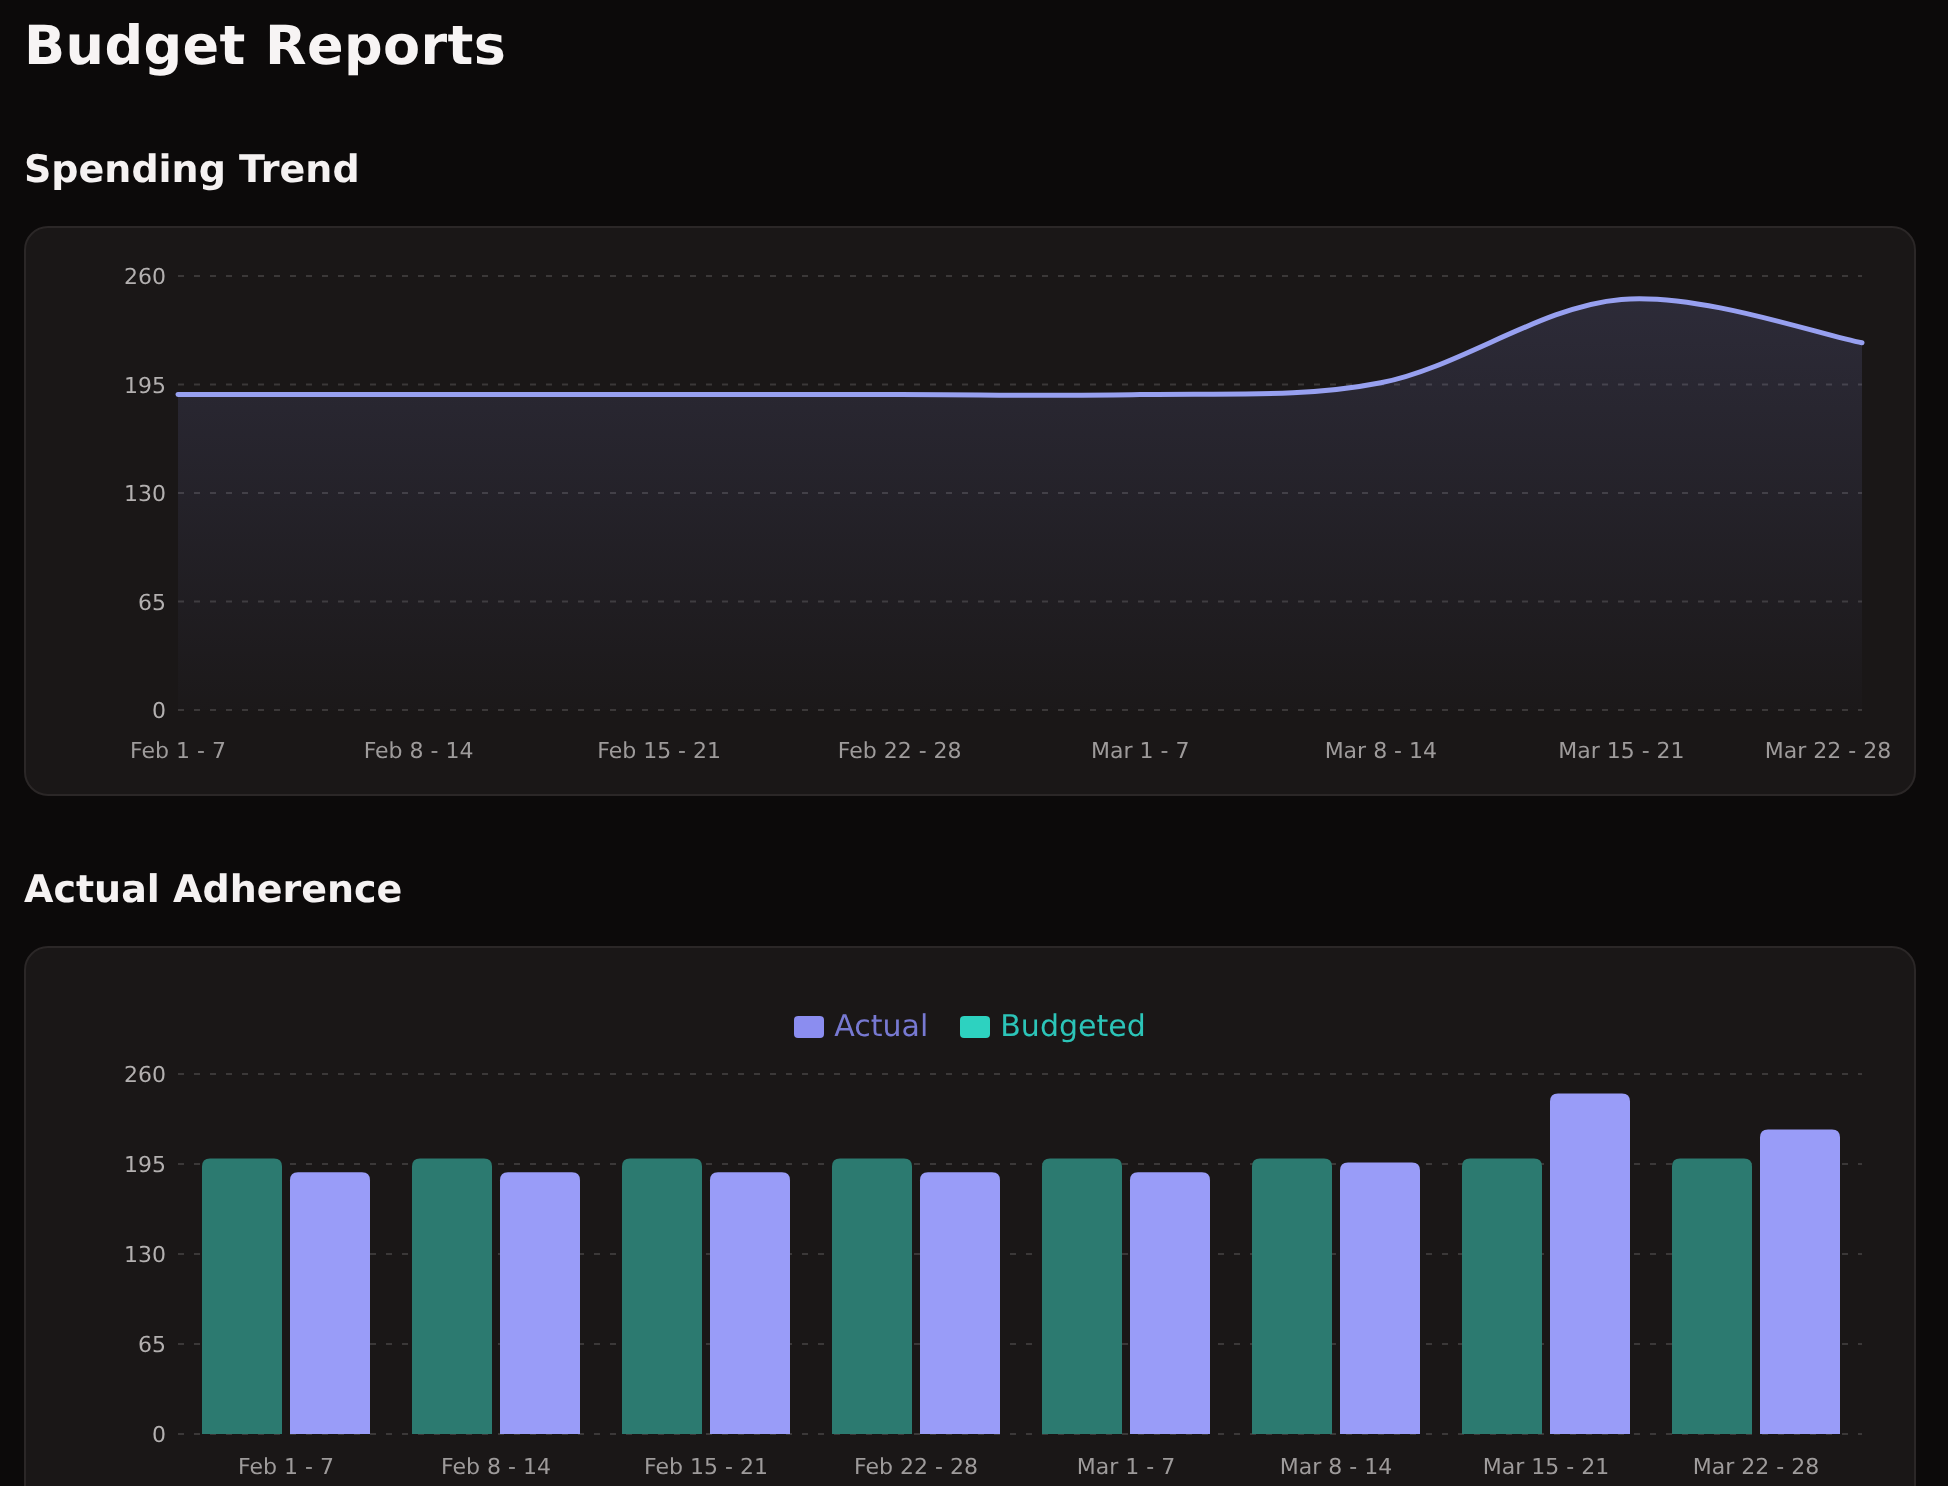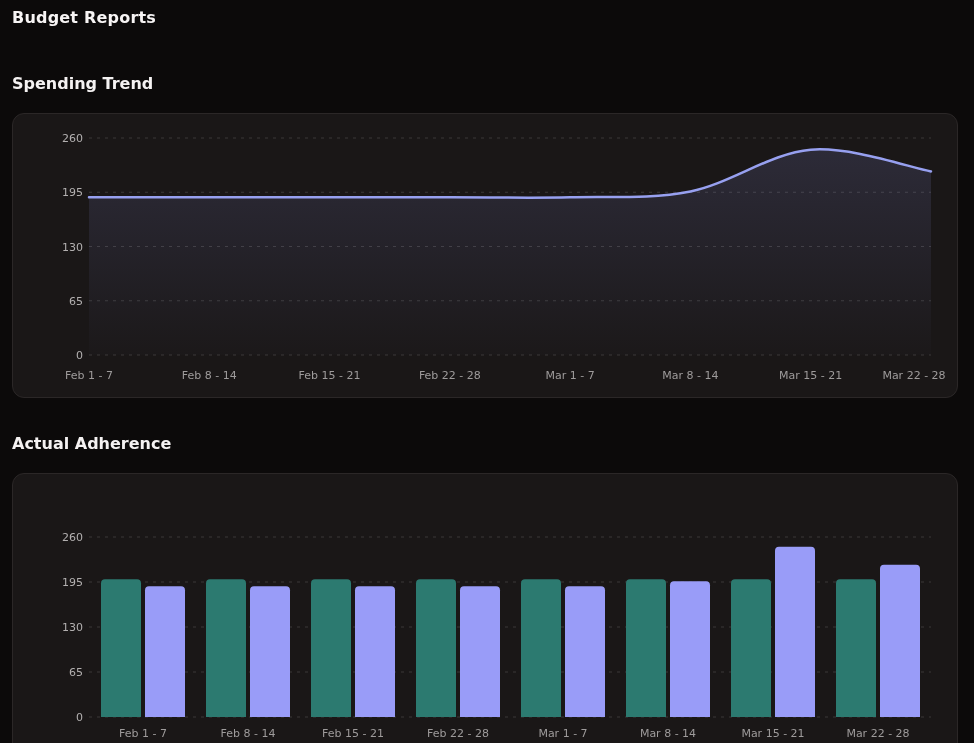--- a/index.html
+++ b/index.html
@@ -6,25 +6,25 @@
   body{
     width:974px;height:743px;
     background:#0c0a0a;
     font-family:"DejaVu Sans",sans-serif;
     overflow:hidden;
     position:relative;
     -webkit-font-smoothing:antialiased;
   }
   .page-title{
     position:absolute;left:12px;top:8px;
-    font-size:16px;font-weight:bold;color:#f7f4f4;letter-spacing:.2px;margin:0;
+    font-size:27px;font-weight:bold;color:#f7f4f4;letter-spacing:.2px;margin:0;
   }
   .section-heading{
     position:absolute;left:12px;
-    font-size:16px;font-weight:bold;color:#f5f2f2;margin:0;
+    font-size:19px;font-weight:bold;color:#f5f2f2;margin:0;
   }
   #heading-spending{top:74px;}
   #heading-adherence{top:434px;}
   .card{
     position:absolute;left:12px;width:946px;height:285px;
     background:#1a1717;border:1px solid #2b2727;border-radius:12px;
     box-sizing:border-box;overflow:hidden;
   }
   #card-spending{top:113px;}
   #card-adherence{top:473px;}
@@ -72,20 +72,30 @@
       <text x="677.4285714285714" y="265" text-anchor="middle" class="xtick-label">Mar 8 - 14</text>
       <text x="797.7142857142857" y="265" text-anchor="middle" class="xtick-label">Mar 15 - 21</text>
       <text x="901" y="265" text-anchor="middle" class="xtick-label">Mar 22 - 28</text>
       <path d="M76,83.25769230769231 C96.0,83.3 156.2,83.3 196.3,83.3 C236.4,83.3 276.5,83.3 316.6,83.3 C356.7,83.3 396.8,83.3 436.9,83.3 C477.0,83.3 517.0,84.2 557.1,83.3 C597.2,82.3 637.3,85.3 677.4,77.4 C717.5,69.5 757.6,39.0 797.7,35.7 C837.8,32.3 898.0,53.8 918.0,57.4 L918,241 L76,241 Z" fill="url(#areaGrad)" stroke="none"></path>
       <path d="M76,83.25769230769231 C96.0,83.3 156.2,83.3 196.3,83.3 C236.4,83.3 276.5,83.3 316.6,83.3 C356.7,83.3 396.8,83.3 436.9,83.3 C477.0,83.3 517.0,84.2 557.1,83.3 C597.2,82.3 637.3,85.3 677.4,77.4 C717.5,69.5 757.6,39.0 797.7,35.7 C837.8,32.3 898.0,53.8 918.0,57.4" fill="none" stroke="#97a0f0" stroke-width="2.5" stroke-linecap="round"></path>
     </svg>
 </div>
 
 <h2 class="section-heading" id="heading-adherence">Actual Adherence</h2>
 <div class="card" id="card-adherence">
+  <div class="legend" id="adherence-legend">
+      <span class="legend-item">
+        <span class="legend-swatch" style="background: rgb(139, 141, 240);"></span>
+        <span style="color: rgb(119, 121, 210);">Actual</span>
+      </span>
+      <span class="legend-item">
+        <span class="legend-swatch" style="background: rgb(45, 210, 192);"></span>
+        <span style="color: rgb(44, 196, 184);">Budgeted</span>
+      </span>
+    </div>
   <svg class="chart-svg" id="chart-adherence" viewBox="0 0 946 285">
       <line x1="76" x2="918" y1="243" y2="243" class="grid-line"></line>
       <text x="70" y="247" text-anchor="end" class="ytick-label">0</text>
       <line x1="76" x2="918" y1="198" y2="198" class="grid-line"></line>
       <text x="70" y="202" text-anchor="end" class="ytick-label">65</text>
       <line x1="76" x2="918" y1="153" y2="153" class="grid-line"></line>
       <text x="70" y="157" text-anchor="end" class="ytick-label">130</text>
       <line x1="76" x2="918" y1="108" y2="108" class="grid-line"></line>
       <text x="70" y="112" text-anchor="end" class="ytick-label">195</text>
       <line x1="76" x2="918" y1="63" y2="63" class="grid-line"></line>

